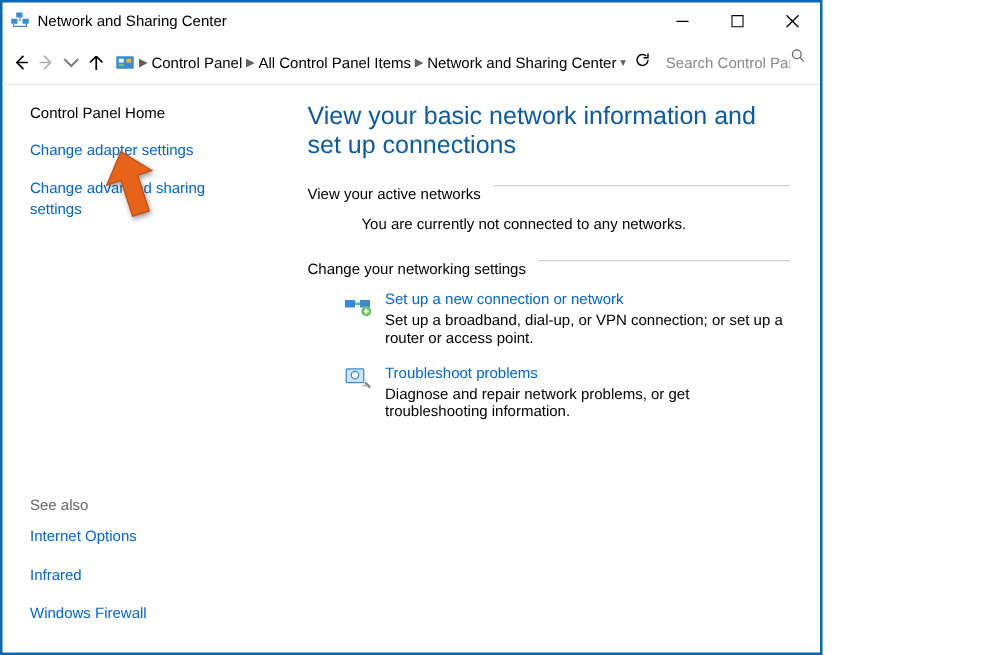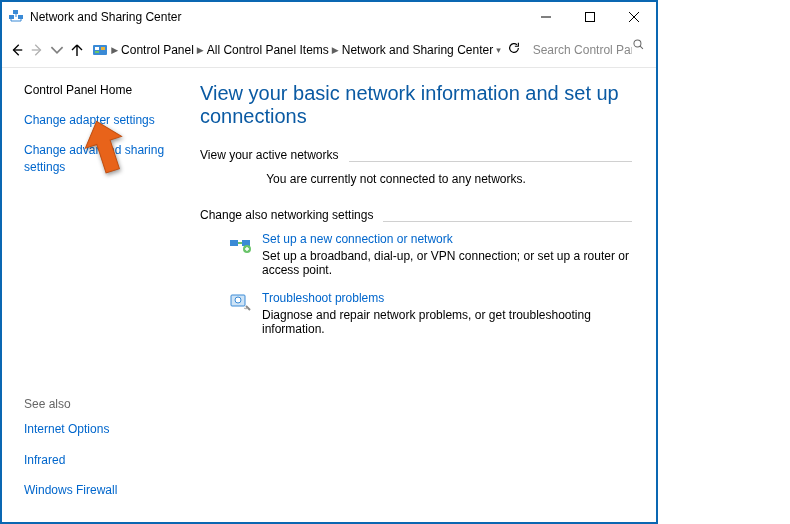--- a/index.html
+++ b/index.html
@@ -18,29 +18,29 @@
   .updir svg { width: 16px; height: 16px; }
   .breadcrumbs { flex: 1; display: flex; align-items: center; height: 24px; padding: 0 4px; gap: 3px; }
   .breadcrumbs .bc { font-size: 12px; white-space: nowrap; }
   .breadcrumbs .sep { color: #606060; font-size: 9px; }
   .bc-icon { width: 16px; height: 16px; }
   .bc-right { display: flex; align-items: center; gap: 6px; margin-left: auto; }
   .searchbox { width: 160px; height: 24px; display: flex; padding: 0 6px; color: #888; }
   .searchbox input { border: none; outline: none; width: 100%; font-size: 12px; color: #333; }
   .searchbox input::placeholder { color: #888; }
   .searchbox .sicon { width: 14px; height: 14px; color: #666; }
-  .body { flex: 1; display: flex; position: relative; }
+  .body { flex: 1; display: flex; position: relative; gap: 46px; }
   .sidebar { width: 190px; padding: 14px 0 10px 22px; display: flex; flex-direction: column; }
   .sidebar a { display: block; color: #0066cc; text-decoration: none; font-size: 12px; margin-bottom: 14px; line-height: 1.35; }
   .sidebar a.black { color: #000; cursor: default; }
   .sidebar .spacer { flex: 1; }
   .sidebar .seealso { color: #666; font-size: 12px; margin-bottom: 10px; }
   .main { flex: 1; padding: 14px 24px 10px 8px; }
   .main h1 { color: #0a5aa3; font-weight: 400; font-size: 20px; margin-bottom: 20px; }
-  .section-title { font-size: 12px; color: #000; display: flex; align-items: flex-end; margin-bottom: 10px; }
+  .section-title { font-size: 12px; color: #000; display: flex; align-items: flex-start; margin-bottom: 10px; }
   .section-title .line { flex: 1; height: 1px; background: #d0d0d0; margin-left: 10px; }
   .no-net { text-align: center; font-size: 12px; margin-bottom: 22px; padding-right: 40px; }
   .option { display: flex; gap: 10px; margin: 8px 0 14px 28px; }
   .option .oicon { width: 24px; height: 24px; flex-shrink: 0; }
   .option .otext a { color: #0066cc; text-decoration: none; font-size: 12px; }
   .option .otext .desc { font-size: 12px; color: #000; margin-top: 3px; }
   .arrow-cursor { position: absolute; left: 80px; top: 50px; width: 46px; height: 58px; pointer-events: none; filter: drop-shadow(1px 2px 2px rgba(0,0,0,.4)); }
 </style>
 </head>
 <body>
@@ -151,21 +151,21 @@
     <div class="main">
       <h1>View your basic network information and set up connections</h1>
 
       <div class="section-title">
         <span>View your active networks</span>
         <span class="line"></span>
       </div>
       <div class="no-net">You are currently not connected to any networks.</div>
 
       <div class="section-title">
-        <span>Change also networking settings</span>
+        <span>Change your networking settings</span>
         <span class="line"></span>
       </div>
 
       <div class="option">
         <span class="oicon">
           <svg viewBox="0 0 24 24">
               <rect x="2" y="8" width="8" height="6" fill="#3a8ad6"></rect>
               <rect x="14" y="8" width="8" height="6" fill="#3a8ad6"></rect>
               <line x1="10" y1="11" x2="14" y2="11" stroke="#6ac46a" stroke-width="2"></line>
               <circle cx="19" cy="17" r="4" fill="#6ac46a"></circle>

